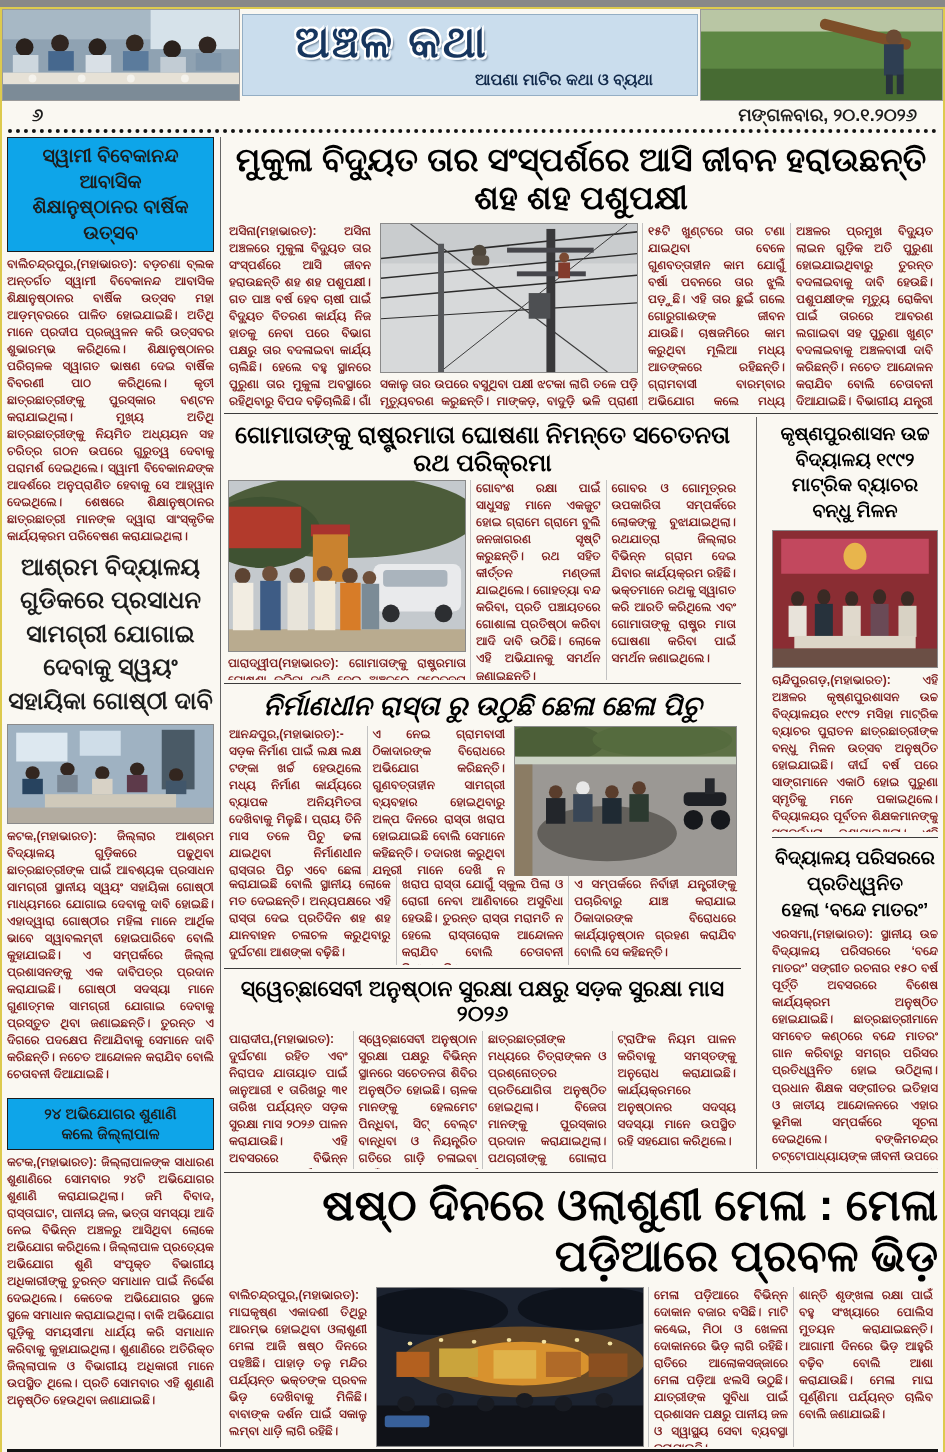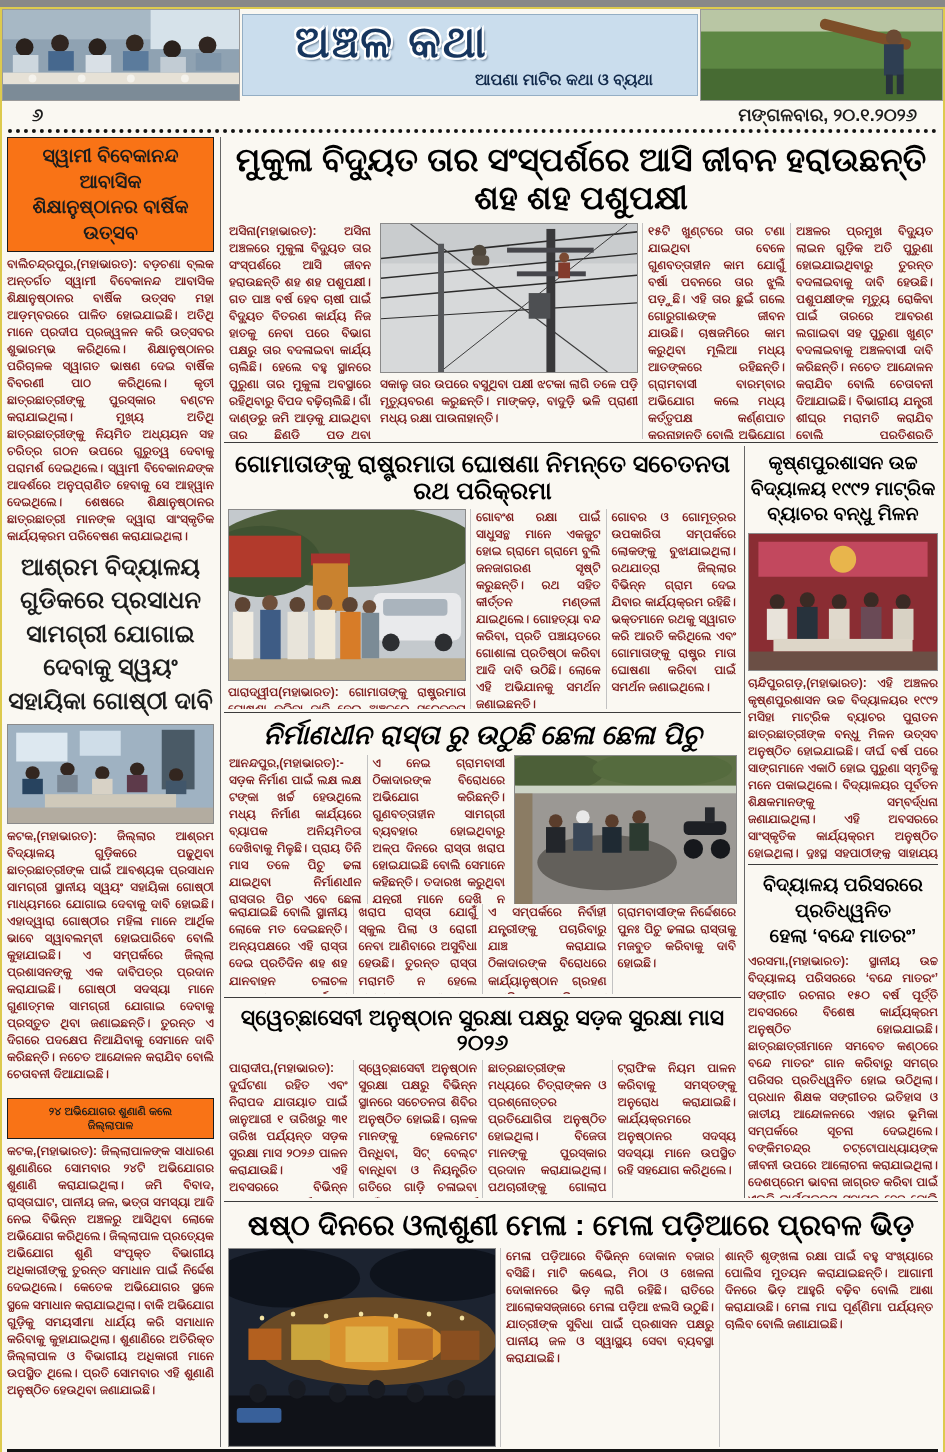--- a/index.html
+++ b/index.html
@@ -21,40 +21,40 @@
             font-weight:700;font-size:18px;flex:0 0 auto;}
   .thick-rule{border-top:4px dotted #141414;margin:0 6px 2px 6px;flex:0 0 auto;}
   
   .content{flex:1 1 auto;display:flex;padding:2px 5px 0 5px;overflow:hidden;}
   .sidebar{width:207px;flex:0 0 auto;display:flex;flex-direction:column;overflow:hidden;padding-right:3px;}
   .vdiv{width:1px;background:#666;margin:0 3px;flex:0 0 auto;}
   .main{flex:1 1 auto;display:flex;flex-direction:column;overflow:hidden;}
   
   .body-text{font-size:12px;line-height:1.42;text-align:justify;color:#7f1d1d;overflow:hidden;font-weight:bold;}
   .h-box{border:1.5px solid #1c1c1c;padding:5px 20px;text-align:center;font-weight:700;font-size:19px;line-height:1.35;
-         background:#f97316;box-sizing:border-box;}
+         background:#0ea5e9;box-sizing:border-box;}
   .side-h{font-weight:700;font-size:24px;line-height:1.4;text-align:center;padding:4px 0;}
   .main-headline{font-size:33px;font-weight:800;text-align:center;line-height:1.15;padding:4px 0 6px 0;color:#000;}
   .sub-headline{font-size:24px;font-weight:800;text-align:center;line-height:1.15;padding:4px 0;color:#000;}
   .small-headline{font-weight:800;font-size:19px;text-align:center;line-height:1.35;padding:4px 0;color:#000;}
   hr.sep{border:0;border-top:1px solid #3c3c3c;margin:3px 0;}
   
   .cols{display:flex;align-items:stretch;overflow:hidden;}
   .cols>*{box-sizing:border-box;padding:0 5px;border-left:1px solid #c2c2c2;overflow:hidden;}
   .cols>*:first-child{border-left:none;}
   .cols>.photo-col{border-left:none;padding:0 4px;}
   .photo{position:relative;overflow:hidden;border:1px solid #8a8a8a;box-sizing:border-box;background:#ccc;}
   .photo svg{display:block;width:100%;height:100%;}
   .under-photo{margin-top:3px;}
   
   .row-a{height:216px;}
   .row-a .c1{width:152px;flex:0 0 auto;}
   .row-a .photo-col{width:266px;flex:0 0 auto;display:flex;flex-direction:column;align-items:center;}
   .row-a .c3,.row-a .c4{flex:1 1 0;}
-  .left-right{display:flex;flex:0 0 auto;height:752px;overflow:hidden;}
+  .left-right{display:flex;flex:0 0 auto;height:752px;overflow:hidden;gap:12px;}
   .left515{width:517px;flex:0 0 auto;display:flex;flex-direction:column;overflow:hidden;}
   .right-col{flex:1 1 auto;display:flex;flex-direction:column;overflow:hidden;}
   .row-b{height:214px;}
   .row-b .photo-col{width:246px;flex:0 0 auto;display:flex;flex-direction:column;}
   .row-b .cb1,.row-b .cb2{flex:1 1 0;}
   .row-d1{height:160px;}
   .row-d1 .cd1,.row-d1 .cd2{flex:1 1 0;}
   .row-d1 .photo-col{width:231px;flex:0 0 auto;}
   .row-d2{height:96px;}
   .row-d2>div{flex:1 1 0;}
@@ -147,21 +147,21 @@
           <circle cx="126" cy="46" r="7" fill="#33261f"></circle>
             <rect x="116" y="52" width="20" height="18" fill="#5d3a4a"></rect>
           <circle cx="164" cy="52" r="7" fill="#33261f"></circle>
             <rect x="154" y="58" width="20" height="14" fill="#41566a"></rect>
           <rect x="36" y="72" width="128" height="14" fill="#cfc9ba"></rect>
           <rect y="86" width="200" height="16" fill="#b3aca0"></rect>
         </svg>
       </div>
       <div class="body-text sb-body2">କଟକ,(ମହାଭାରତ): ଜିଲ୍ଲାର ଆଶ୍ରମ ବିଦ୍ୟାଳୟ ଗୁଡ଼ିକରେ ପଢୁଥିବା ଛାତ୍ରଛାତ୍ରୀଙ୍କ ପାଇଁ ଆବଶ୍ୟକ ପ୍ରସାଧନ ସାମଗ୍ରୀ ସ୍ଥାନୀୟ ସ୍ୱୟଂ ସହାୟିକା ଗୋଷ୍ଠୀ ମାଧ୍ୟମରେ ଯୋଗାଇ ଦେବାକୁ ଦାବି ହୋଇଛି। ଏହାଦ୍ୱାରା ଗୋଷ୍ଠୀର ମହିଳା ମାନେ ଆର୍ଥିକ ଭାବେ ସ୍ୱାବଲମ୍ବୀ ହୋଇପାରିବେ ବୋଲି କୁହାଯାଇଛି। ଏ ସମ୍ପର୍କରେ ଜିଲ୍ଲା ପ୍ରଶାସନଙ୍କୁ ଏକ ଦାବିପତ୍ର ପ୍ରଦାନ କରାଯାଇଛି। ଗୋଷ୍ଠୀ ସଦସ୍ୟା ମାନେ ଗୁଣାତ୍ମକ ସାମଗ୍ରୀ ଯୋଗାଇ ଦେବାକୁ ପ୍ରସ୍ତୁତ ଥିବା ଜଣାଇଛନ୍ତି। ତୁରନ୍ତ ଏ ଦିଗରେ ପଦକ୍ଷେପ ନିଆଯିବାକୁ ସେମାନେ ଦାବି କରିଛନ୍ତି। ନଚେତ ଆନ୍ଦୋଳନ କରାଯିବ ବୋଲି ଚେତାବନୀ ଦିଆଯାଇଛି।</div>
 
-      <div class="h-box" style="font-size:11px;margin-bottom:4px;">୨୪ ଅଭିଯୋଗର ଶୁଣାଣି କଲେ ଜିଲ୍ଲାପାଳ</div>
+      <div class="h-box" style="font-size:15px;margin-bottom:4px;">୨୪ ଅଭିଯୋଗର ଶୁଣାଣି କଲେ ଜିଲ୍ଲାପାଳ</div>
       <div class="body-text sb-body3">କଟକ,(ମହାଭାରତ): ଜିଲ୍ଲାପାଳଙ୍କ ସାଧାରଣ ଶୁଣାଣିରେ ସୋମବାର ୨୪ଟି ଅଭିଯୋଗର ଶୁଣାଣି କରାଯାଇଥିଲା। ଜମି ବିବାଦ, ରାସ୍ତାଘାଟ, ପାନୀୟ ଜଳ, ଭତ୍ତା ସମସ୍ୟା ଆଦି ନେଇ ବିଭିନ୍ନ ଅଞ୍ଚଳରୁ ଆସିଥିବା ଲୋକେ ଅଭିଯୋଗ କରିଥିଲେ। ଜିଲ୍ଲାପାଳ ପ୍ରତ୍ୟେକ ଅଭିଯୋଗ ଶୁଣି ସଂପୃକ୍ତ ବିଭାଗୀୟ ଅଧିକାରୀଙ୍କୁ ତୁରନ୍ତ ସମାଧାନ ପାଇଁ ନିର୍ଦ୍ଦେଶ ଦେଇଥିଲେ। କେତେକ ଅଭିଯୋଗର ସ୍ଥଳେ ସ୍ଥଳେ ସମାଧାନ କରାଯାଇଥିଲା। ବାକି ଅଭିଯୋଗ ଗୁଡ଼ିକୁ ସମୟସୀମା ଧାର୍ଯ୍ୟ କରି ସମାଧାନ କରିବାକୁ କୁହାଯାଇଥିଲା। ଶୁଣାଣିରେ ଅତିରିକ୍ତ ଜିଲ୍ଲାପାଳ ଓ ବିଭାଗୀୟ ଅଧିକାରୀ ମାନେ ଉପସ୍ଥିତ ଥିଲେ। ପ୍ରତି ସୋମବାର ଏହି ଶୁଣାଣି ଅନୁଷ୍ଠିତ ହେଉଥିବା ଜଣାଯାଇଛି।</div>
     </div>
 
     <div class="vdiv"></div>
 
     <div class="main">
 
       <div class="main-headline">ମୁକୁଳା ବିଦ୍ୟୁତ ତାର ସଂସ୍ପର୍ଶରେ ଆସି ଜୀବନ ହରାଉଛନ୍ତି ଶହ ଶହ ପଶୁପକ୍ଷୀ</div>
       <div class="cols row-a">
         <div class="c1 body-text">ଅସିନା(ମହାଭାରତ): ଅସିନା ଅଞ୍ଚଳରେ ମୁକୁଳା ବିଦ୍ୟୁତ ତାର ସଂସ୍ପର୍ଶରେ ଆସି ଜୀବନ ହରାଉଛନ୍ତି ଶହ ଶହ ପଶୁପକ୍ଷୀ। ଗତ ପାଞ୍ଚ ବର୍ଷ ହେବ ଚାଷୀ ପାଇଁ ବିଦ୍ୟୁତ ବିତରଣ କାର୍ଯ୍ୟ ନିଜ ହାତକୁ ନେବା ପରେ ବିଭାଗ ପକ୍ଷରୁ ତାର ବଦଳାଇବା କାର୍ଯ୍ୟ ଚାଲିଛି। ହେଲେ ବହୁ ସ୍ଥାନରେ ପୁରୁଣା ତାର ମୁକୁଳା ଅବସ୍ଥାରେ ରହିଥିବାରୁ ବିପଦ ବଢ଼ିଚାଲିଛି। ଗାଁ ଦାଣ୍ଡରୁ ଜମି ଆଡ଼କୁ ଯାଇଥିବା ତାର ଛିଣ୍ଡି ପଡ଼ୁଥିବା ଦେଖାଯାଉଛି।</div>
@@ -265,21 +265,20 @@
                   <circle cx="184" cy="94" r="10" fill="#16181c"></circle>
                     <circle cx="212" cy="94" r="10" fill="#16181c"></circle>
                 </svg>
               </div>
             </div>
           </div>
           <div class="cols row-d2">
             <div class="body-text">କରାଯାଇଛି ବୋଲି ସ୍ଥାନୀୟ ଲୋକେ ମତ ଦେଇଛନ୍ତି। ଅନ୍ୟପକ୍ଷରେ ଏହି ରାସ୍ତା ଦେଇ ପ୍ରତିଦିନ ଶହ ଶହ ଯାନବାହନ ଚଳାଚଳ କରୁଥିବାରୁ ଦୁର୍ଘଟଣା ଆଶଙ୍କା ବଢ଼ିଛି।</div>
             <div class="body-text">ଖରାପ ରାସ୍ତା ଯୋଗୁଁ ସ୍କୁଲ ପିଲା ଓ ରୋଗୀ ନେବା ଆଣିବାରେ ଅସୁବିଧା ହେଉଛି। ତୁରନ୍ତ ରାସ୍ତା ମରାମତି ନ ହେଲେ ରାସ୍ତାରୋକ ଆନ୍ଦୋଳନ କରାଯିବ ବୋଲି ଚେତାବନୀ ଦିଆଯାଇଛି।</div>
             <div class="body-text">ଏ ସମ୍ପର୍କରେ ନିର୍ବାହୀ ଯନ୍ତ୍ରୀଙ୍କୁ ପଚାରିବାରୁ ଯାଞ୍ଚ କରାଯାଇ ଠିକାଦାରଙ୍କ ବିରୋଧରେ କାର୍ଯ୍ୟାନୁଷ୍ଠାନ ଗ୍ରହଣ କରାଯିବ ବୋଲି ସେ କହିଛନ୍ତି।</div>
-            <div class="body-text">ଗ୍ରାମବାସୀଙ୍କ ନିର୍ଦ୍ଦେଶରେ ପୁନଃ ପିଚୁ ଢଳାଇ ରାସ୍ତାକୁ ମଜବୁତ କରିବାକୁ ଦାବି ହୋଇଛି।</div>
           </div>
 
           <hr class="sep">
 
           <div class="sub-headline" style="font-size:22px;">ସ୍ୱେଚ୍ଛାସେବୀ ଅନୁଷ୍ଠାନ ସୁରକ୍ଷା ପକ୍ଷରୁ ସଡ଼କ ସୁରକ୍ଷା ମାସ ୨୦୨୬</div>
           <div class="cols row-f">
             <div class="body-text">ପାରାଦୀପ,(ମହାଭାରତ): ଦୁର୍ଘଟଣା ରହିତ ଏବଂ ନିରାପଦ ଯାତାୟାତ ପାଇଁ ଜାନୁଆରୀ ୧ ତାରିଖରୁ ୩୧ ତାରିଖ ପର୍ଯ୍ୟନ୍ତ ସଡ଼କ ସୁରକ୍ଷା ମାସ ୨୦୨୬ ପାଳନ କରାଯାଉଛି। ଏହି ଅବସରରେ ବିଭିନ୍ନ ସଚେତନତା କାର୍ଯ୍ୟକ୍ରମ ହାତକୁ ନିଆଯାଇଛି।</div>
             <div class="body-text">ସ୍ୱେଚ୍ଛାସେବୀ ଅନୁଷ୍ଠାନ ସୁରକ୍ଷା ପକ୍ଷରୁ ବିଭିନ୍ନ ସ୍ଥାନରେ ସଚେତନତା ଶିବିର ଅନୁଷ୍ଠିତ ହୋଇଛି। ଚାଳକ ମାନଙ୍କୁ ହେଲମେଟ ପିନ୍ଧିବା, ସିଟ୍ ବେଲ୍ଟ ବାନ୍ଧିବା ଓ ନିୟନ୍ତ୍ରିତ ଗତିରେ ଗାଡ଼ି ଚଳାଇବା ପାଇଁ ପରାମର୍ଶ ଦିଆଯାଇଛି।</div>
             <div class="body-text">ଛାତ୍ରଛାତ୍ରୀଙ୍କ ମଧ୍ୟରେ ଚିତ୍ରାଙ୍କନ ଓ ପ୍ରଶ୍ନୋତ୍ତର ପ୍ରତିଯୋଗିତା ଅନୁଷ୍ଠିତ ହୋଇଥିଲା। ବିଜେତା ମାନଙ୍କୁ ପୁରସ୍କାର ପ୍ରଦାନ କରାଯାଇଥିଲା। ପଥଚାରୀଙ୍କୁ ଗୋଲାପ ଫୁଲ ଦେଇ ସଚେତନ କରାଯାଇଥିଲା।</div>
             <div class="body-text">ଟ୍ରାଫିକ ନିୟମ ପାଳନ କରିବାକୁ ସମସ୍ତଙ୍କୁ ଅନୁରୋଧ କରାଯାଇଛି। କାର୍ଯ୍ୟକ୍ରମରେ ଅନୁଷ୍ଠାନର ସଦସ୍ୟ ସଦସ୍ୟା ମାନେ ଉପସ୍ଥିତ ରହି ସହଯୋଗ କରିଥିଲେ।</div>
@@ -312,22 +311,23 @@
           <div class="body-text" style="height:282px;margin-bottom:2px;">ଚାନ୍ଦିପୁରଗଡ଼,(ମହାଭାରତ): ଏହି ଅଞ୍ଚଳର କୃଷ୍ଣପୁରଶାସନ ଉଚ୍ଚ ବିଦ୍ୟାଳୟର ୧୯୯୨ ମସିହା ମାଟ୍ରିକ ବ୍ୟାଚର ପୁରାତନ ଛାତ୍ରଛାତ୍ରୀଙ୍କ ବନ୍ଧୁ ମିଳନ ଉତ୍ସବ ଅନୁଷ୍ଠିତ ହୋଇଯାଇଛି। ଦୀର୍ଘ ବର୍ଷ ପରେ ସାଙ୍ଗମାନେ ଏକାଠି ହୋଇ ପୁରୁଣା ସ୍ମୃତିକୁ ମନେ ପକାଇଥିଲେ। ବିଦ୍ୟାଳୟର ପୂର୍ବତନ ଶିକ୍ଷକମାନଙ୍କୁ ସମ୍ବର୍ଦ୍ଧନା ଜଣାଯାଇଥିଲା। ଏହି ଅବସରରେ ସାଂସ୍କୃତିକ କାର୍ଯ୍ୟକ୍ରମ ଅନୁଷ୍ଠିତ ହୋଇଥିଲା। ଦୁଃସ୍ଥ ସହପାଠୀଙ୍କୁ ସାହାଯ୍ୟ କରିବା ପାଇଁ ଏକ ପାଣ୍ଠି ଗଠନ କରାଯାଇଥିଲା। ଆଗାମୀ ଦିନରେ ବିଦ୍ୟାଳୟର ବିକାଶ ପାଇଁ କାମ କରାଯିବ ବୋଲି ନିଷ୍ପତ୍ତି ନିଆଯାଇଥିଲା। କାର୍ଯ୍ୟକ୍ରମରେ ଶତାଧିକ ପୁରାତନ ଛାତ୍ରଛାତ୍ରୀ ଯୋଗ ଦେଇ ମଧ୍ୟାହ୍ନ ଭୋଜନରେ ସାମିଲ ହୋଇଥିଲେ।</div>
           <hr class="sep">
           <div class="small-headline" style="padding-bottom:0;">ବିଦ୍ୟାଳୟ ପରିସରରେ ପ୍ରତିଧ୍ୱନିତ</div>
           <div class="small-headline" style="padding-top:0;">ହେଲା ‘ବନ୍ଦେ ମାତରଂ’</div>
           <div class="body-text" style="flex:1 1 auto;">ଏରସମା,(ମହାଭାରତ): ସ୍ଥାନୀୟ ଉଚ୍ଚ ବିଦ୍ୟାଳୟ ପରିସରରେ ‘ବନ୍ଦେ ମାତରଂ’ ସଙ୍ଗୀତ ରଚନାର ୧୫୦ ବର୍ଷ ପୂର୍ତ୍ତି ଅବସରରେ ବିଶେଷ କାର୍ଯ୍ୟକ୍ରମ ଅନୁଷ୍ଠିତ ହୋଇଯାଇଛି। ଛାତ୍ରଛାତ୍ରୀମାନେ ସମବେତ କଣ୍ଠରେ ବନ୍ଦେ ମାତରଂ ଗାନ କରିବାରୁ ସମଗ୍ର ପରିସର ପ୍ରତିଧ୍ୱନିତ ହୋଇ ଉଠିଥିଲା। ପ୍ରଧାନ ଶିକ୍ଷକ ସଙ୍ଗୀତର ଇତିହାସ ଓ ଜାତୀୟ ଆନ୍ଦୋଳନରେ ଏହାର ଭୂମିକା ସମ୍ପର୍କରେ ସୂଚନା ଦେଇଥିଲେ। ବଙ୍କିମଚନ୍ଦ୍ର ଚଟ୍ଟୋପାଧ୍ୟାୟଙ୍କ ଜୀବନୀ ଉପରେ ଆଲୋଚନା କରାଯାଇଥିଲା। ଦେଶପ୍ରେମ ଭାବନା ଜାଗ୍ରତ କରିବା ପାଇଁ ଏଭଳି କାର୍ଯ୍ୟକ୍ରମ ସହାୟକ ହେବ ବୋଲି ବକ୍ତାମାନେ ମତ ଦେଇଥିଲେ। ଶେଷରେ ଦେଶଭକ୍ତି ସଙ୍ଗୀତ ପ୍ରତିଯୋଗିତା ଅନୁଷ୍ଠିତ ହୋଇଥିଲା ଏବଂ କୃତୀ ପ୍ରତିଯୋଗୀଙ୍କୁ ପୁରସ୍କୃତ କରାଯାଇଥିଲା। ଛାତ୍ରଛାତ୍ରୀ ‘ବନ୍ଦେ ମାତରଂ’ ଧ୍ୱନି ଦେଇ ଶୋଭାଯାତ୍ରା କରିଥିଲେ।</div>
         </div>
       </div>
 
       <hr class="sep">
 
-      <div class="main-headline" style="font-size:29px;">ଷଷ୍ଠ ଦିନରେ ଓଲାଶୁଣୀ ମେଳା : ମେଳା ପଡ଼ିଆରେ ପ୍ରବଳ ଭିଡ଼</div>
+      <div class="main-headline" style="font-size:44px;text-align:right;">ଷଷ୍ଠ ଦିନରେ ଓଲାଶୁଣୀ ମେଳା : ମେଳା ପଡ଼ିଆରେ ପ୍ରବଳ ଭିଡ଼</div>
       <div class="cols row-g">
+        <div class="cg1 body-text">ବାଲିଚନ୍ଦ୍ରପୁର,(ମହାଭାରତ): ମାଘକୃଷ୍ଣ ଏକାଦଶୀ ତିଥିରୁ ଆରମ୍ଭ ହୋଇଥିବା ଓଲାଶୁଣୀ ମେଳା ଆଜି ଷଷ୍ଠ ଦିନରେ ପହଞ୍ଚିଛି। ପାହାଡ଼ ତଳୁ ମନ୍ଦିର ପର୍ଯ୍ୟନ୍ତ ଭକ୍ତଙ୍କ ପ୍ରବଳ ଭିଡ଼ ଦେଖିବାକୁ ମିଳିଛି। ବାବାଙ୍କ ଦର୍ଶନ ପାଇଁ ସକାଳୁ ଲମ୍ବା ଧାଡ଼ି ଲାଗି ରହିଛି।</div>
         <div class="photo-col">
           <div class="photo" style="flex:1 1 auto;">
             <svg viewBox="0 0 274 188" preserveAspectRatio="none">
               <rect width="274" height="188" fill="#1c2330"></rect>
               <ellipse cx="60" cy="28" rx="75" ry="28" fill="#0e131c"></ellipse>
               <ellipse cx="220" cy="24" rx="75" ry="26" fill="#0e131c"></ellipse>
               <ellipse cx="150" cy="88" rx="125" ry="42" fill="#8a5b22" opacity="0.7"></ellipse>
               <ellipse cx="150" cy="90" rx="72" ry="26" fill="#d8922e"></ellipse>
               <rect x="20" y="76" width="34" height="30" fill="#b3601f"></rect>
               <rect x="64" y="72" width="40" height="34" fill="#caa43c"></rect>

